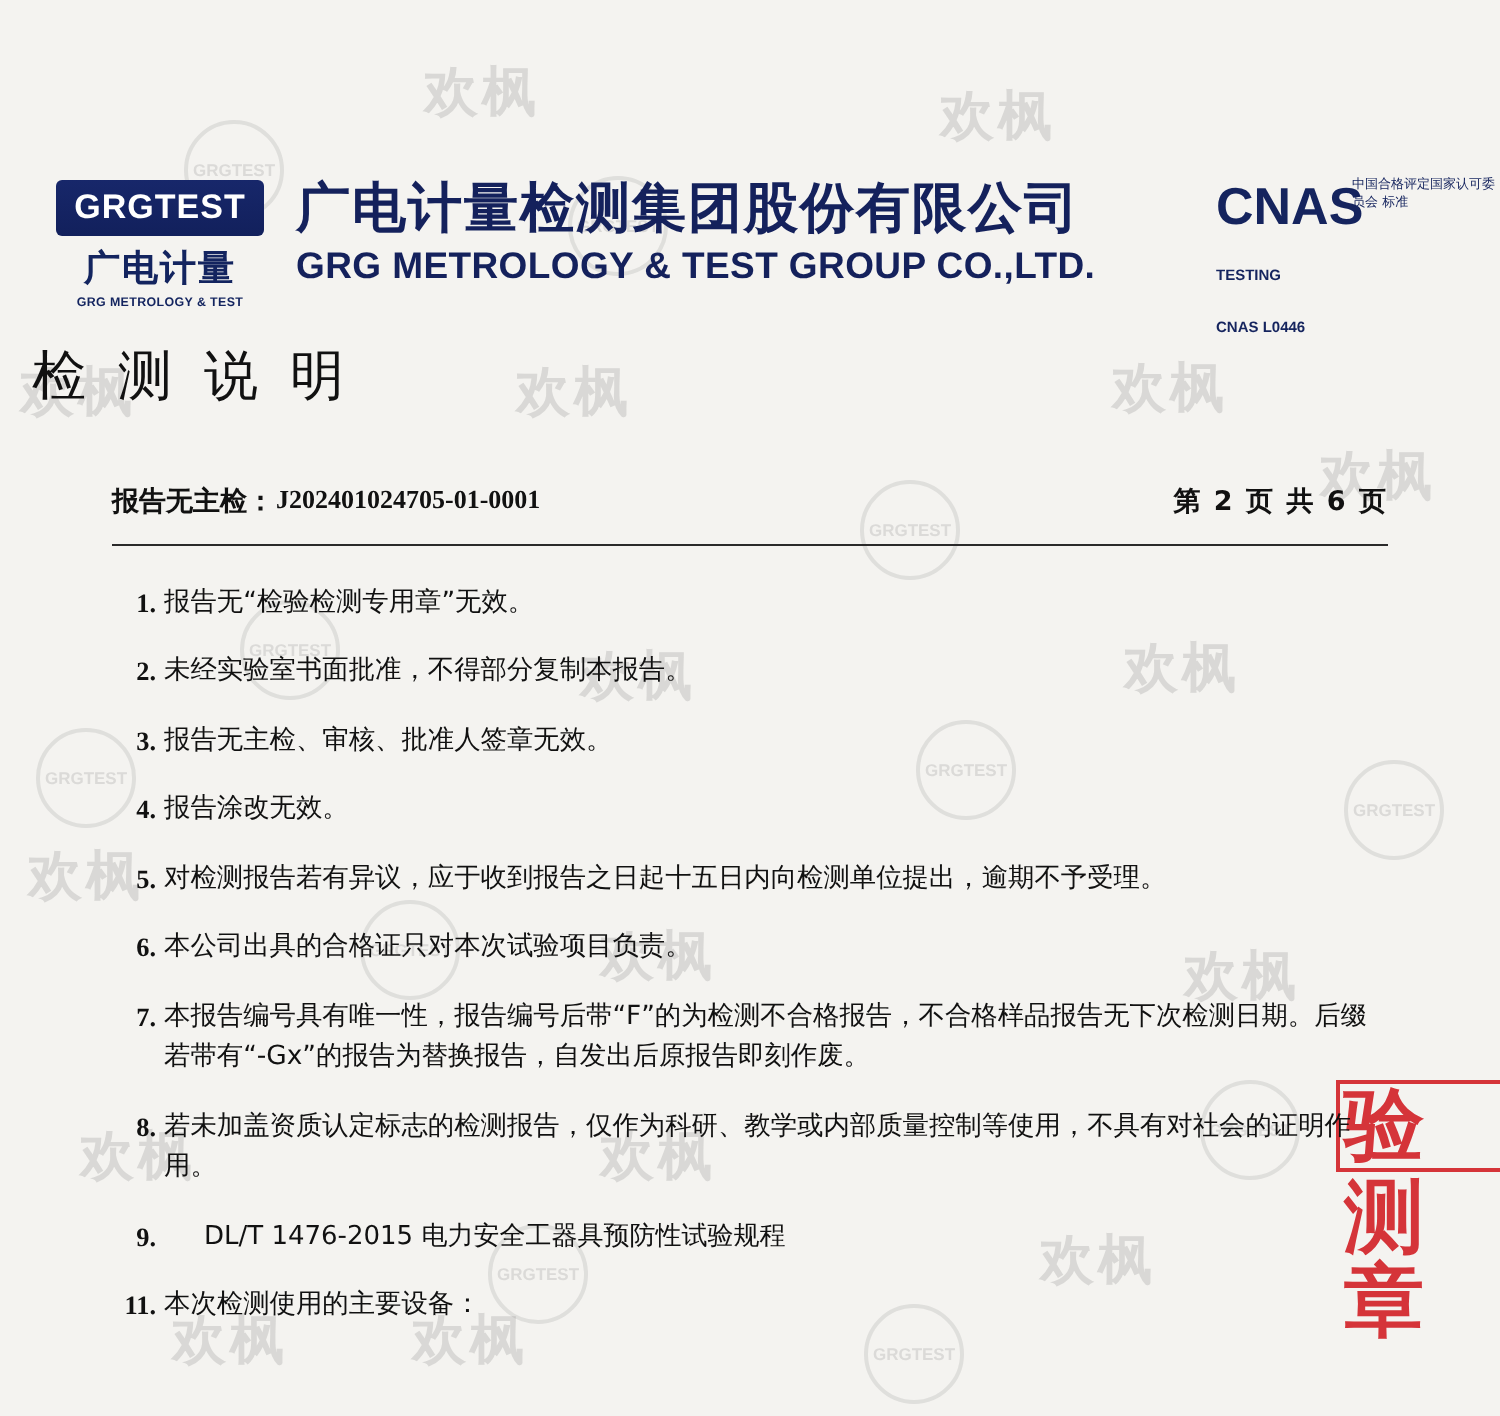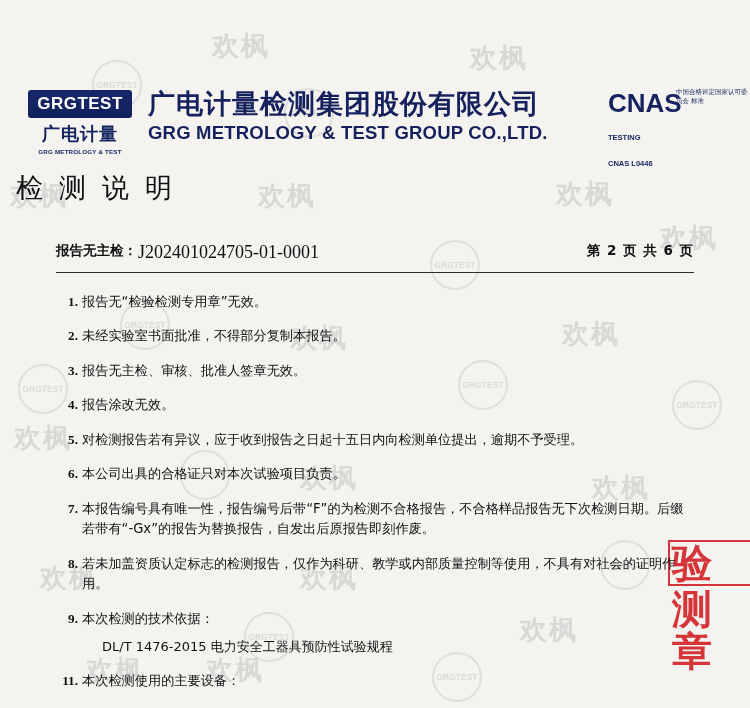--- a/index.html
+++ b/index.html
@@ -174,23 +174,23 @@
     position: absolute;
     left: 0; top: 0;
     font-size: 13.5px;
     font-weight: bold;
     color: #111;
     font-family: "DejaVu Sans", sans-serif;
   }
   .report-value {
     position: absolute;
     left: 82px; top: 0;
-    font-size: 18px;
-    color: #111;
-    font-weight: normal;
+    font-size: 13px;
+    color: #111;
+    font-weight: bold;
     font-family: "Liberation Serif", serif;
   }
   .page-no {
     position: absolute;
     right: 0; top: 0;
     font-size: 13.5px;
     font-weight: bold;
     color: #111;
     font-family: "DejaVu Sans", sans-serif;
     letter-spacing: 1px;
@@ -337,21 +337,20 @@
       <span class="txt">本报告编号具有唯一性，报告编号后带“F”的为检测不合格报告，不合格样品报告无下次检测日期。后缀若带有“-Gx”的报告为替换报告，自发出后原报告即刻作废。</span>
     </div>
 
     <div class="item">
       <span class="num">8.</span>
       <span class="txt">若未加盖资质认定标志的检测报告，仅作为科研、教学或内部质量控制等使用，不具有对社会的证明作用。</span>
     </div>
 
     <div class="item">
       <span class="num">9.</span>
-      <span class="txt">本次检测的技术依据：</span>
       <span class="sub">DL/T 1476-2015 电力安全工器具预防性试验规程</span>
     </div>
 
     <div class="item">
       <span class="num">11.</span>
       <span class="txt">本次检测使用的主要设备：</span>
     </div>
 
   </div>
 

